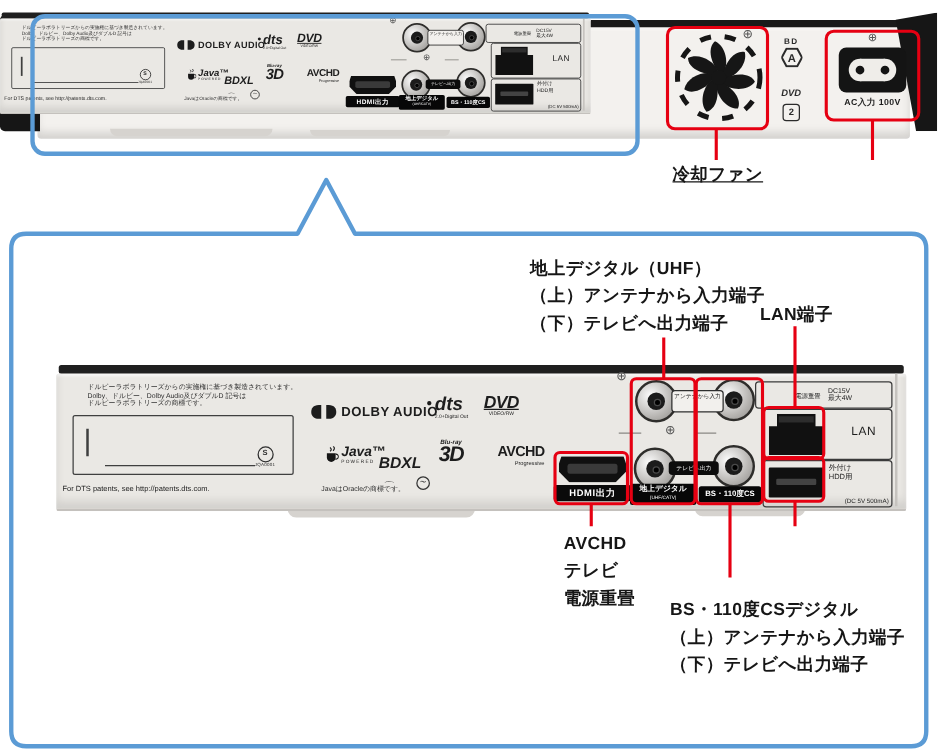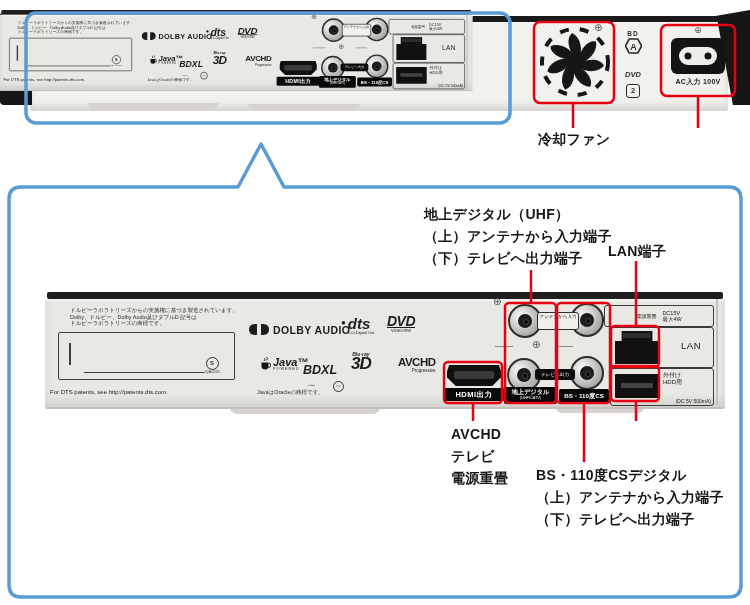--- a/index.html
+++ b/index.html
@@ -396,33 +396,33 @@
       <line x1="573" y1="103" x2="573" y2="128"></line>
       <line x1="698" y1="96" x2="698" y2="128"></line>
       <line x1="531" y1="270" x2="531" y2="303"></line>
       <line x1="636" y1="261" x2="636" y2="326"></line>
       <line x1="473" y1="403" x2="473" y2="421"></line>
       <line x1="584" y1="403" x2="584" y2="462"></line>
       <line x1="636" y1="401" x2="636" y2="421"></line>
     </g>
   </svg>
 
-  <div class="ann" style="left:538px;top:128px;">冷却ファン</div>
+  <div class="ann" style="left:538px;top:128px;text-decoration:underline;">冷却ファン</div>
 
   <div class="ann" style="left:424px;top:203px;">
     <div>地上デジタル（UHF）</div>
     <div>（上）アンテナから入力端子</div>
     <div>（下）テレビへ出力端子</div>
   </div>
   <div class="ann" style="left:608px;top:240px;">LAN端子</div>
 
   <div class="ann" style="left:451px;top:423px;">
     <div>AVCHD</div>
     <div>テレビ</div>
     <div>電源重畳</div>
   </div>
-  <div class="ann" style="left:536px;top:464px;">
+  <div class="ann" style="left:536px;top:476px;">
     <div>BS・110度CSデジタル</div>
     <div>（上）アンテナから入力端子</div>
     <div>（下）テレビへ出力端子</div>
   </div>
 
 </div>
 
 </body></html>

